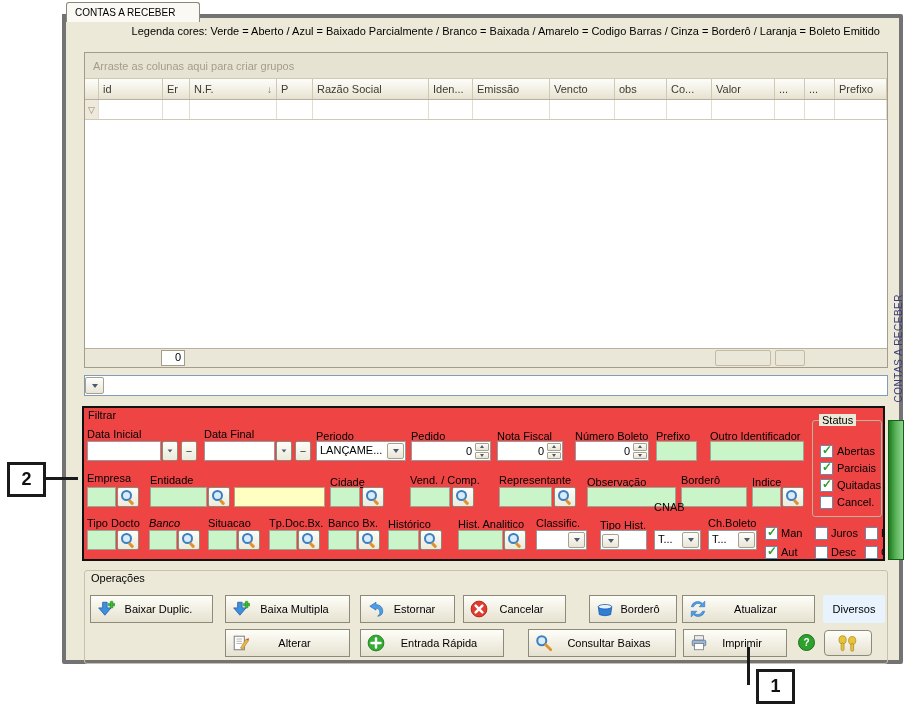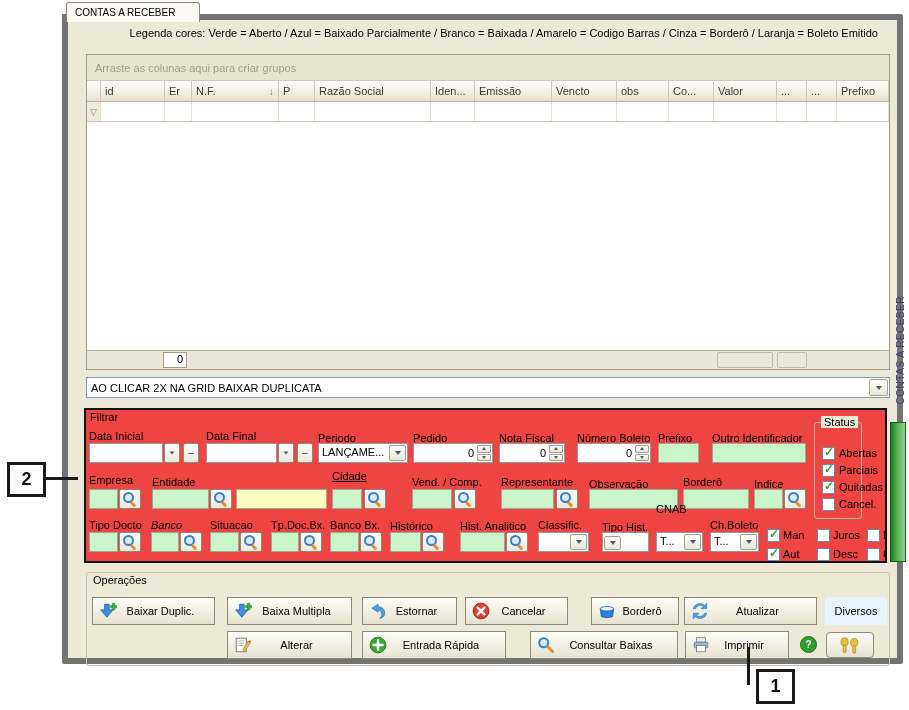--- a/index.html
+++ b/index.html
@@ -2,21 +2,21 @@
 <html><head>
 <meta charset="utf-8">
 <style>
   * { margin:0; padding:0; box-sizing:border-box; }
   body { background:#fff; font-family:"Liberation Sans", sans-serif; }
   .page { position:relative; width:909px; height:710px; background:#fff; overflow:hidden; }
   .abs { position:absolute; }
 
   
   .main-tab { left:66px; top:2px; width:134px; height:20px; background:#faf9f4; border:1px solid #8a8775; border-bottom:none; border-radius:3px 3px 0 0; font-size:10px; display:flex; align-items:center; padding-left:8px; z-index:3; }
-  .window { left:62px; top:14px; width:841px; height:650px; background:#ece9d8; border:6px solid #737373; border-radius:0 2px 2px 2px; z-index:1; }
+  .window { left:62px; top:14px; width:841px; height:650px; background:#ece9d8; border:4px solid #737373; border-radius:0 2px 2px 2px; z-index:1; }
   .legend { top:7px; right:19px; font-size:11px; color:#000; white-space:nowrap; }
 
   
   .grid { left:18px; top:34px; width:804px; height:316px; border:1px solid #a49c89; background:#fff; display:flex; flex-direction:column; }
   .group-hint { height:26px; background:#e7e3d3; color:#a49c8b; font-size:11px; display:flex; align-items:center; padding-left:8px; border-bottom:1px solid #cfc9b6; }
   .hdr-row { height:21px; display:flex; background:#eae6d8; border-bottom:1px solid #b9b19e; }
   .hcell { background:linear-gradient(#fdfdfa,#f1eee1 60%,#e6e2d2); border-right:1px solid #cfc8b4; font-size:11px; color:#3e3a31; display:flex; align-items:center; padding:5px 4px; overflow:hidden; white-space:nowrap; }
   .hcell .sort { margin-left:auto; color:#7c7464; font-size:10px; }
   .filt-row { height:20px; display:flex; border-bottom:1px solid #cfc9b6; background:#fff; }
   .fcell { border-right:1px solid #e2ddcd; }
@@ -58,21 +58,21 @@
   .spin { position:absolute; height:20px; display:flex; background:#fff; border:1px solid #919b9c; }
   .spin .num { flex:1; font-size:11px; text-align:right; padding:3px 2px 0 0; }
   .spin .arr { width:14px; display:flex; flex-direction:column; margin:1px; gap:1px; }
   .spin .arr i { flex:1; background:linear-gradient(#fdfdf9,#e7e3d4); border:1px solid #a8a190; border-radius:1px; display:flex; align-items:center; justify-content:center; }
   .tri-up-s { width:0; height:0; border-left:2.5px solid transparent; border-right:2.5px solid transparent; border-bottom:3px solid #4d5a6a; }
   .tri-down-s { width:0; height:0; border-left:2.5px solid transparent; border-right:2.5px solid transparent; border-top:3px solid #4d5a6a; }
   .minibtn { position:absolute; width:16px; height:20px; background:linear-gradient(#fdfdf9,#eceadb); border:1px solid #8e8a7a; border-radius:2px; font-size:11px; display:flex; align-items:center; justify-content:center; color:#333; }
   .cb { position:absolute; width:13px; height:13px; background:#fff; border:1px solid #6a88a8; border-radius:1px; }
   .cb.checked::after { content:"\2713"; position:absolute; left:1px; top:-3px; font-size:12px; font-weight:bold; color:#2ba12b; }
   .cb-lbl { position:absolute; font-size:11px; white-space:nowrap; }
-  .status-box { position:absolute; left:728px; top:12px; width:48px; height:97px; border:1px solid #b9b4a0; border-radius:3px; }
+  .status-box { position:absolute; left:728px; top:12px; width:70px; height:97px; border:1px solid #b9b4a0; border-radius:3px; }
   .status-box .gtitle { position:absolute; left:6px; top:-7px; background:#ece9d8; padding:0 3px; font-size:11px; }
   .green-bar { left:822px; top:402px; width:16px; height:140px; background:linear-gradient(to right,#1f7a1f,#55b055 45%,#8fd48f); border:1px solid #156015; }
 
   
   .ops-box { left:18px; top:552px; width:804px; height:94px; border:1px solid #c6c1aa; border-radius:3px; }
   .ops-box .gtitle { position:absolute; left:6px; top:1px; font-size:11px; }
   .btn { position:absolute; height:28px; background:linear-gradient(#fefef9,#f3f1e6 45%,#e6e2d1); border:1px solid #8e8a7a; border-radius:0; display:flex; align-items:center; font-size:11px; color:#000; padding:0 4px; }
   .btn .ic { width:18px; height:18px; margin:0 4px 0 2px; flex:0 0 auto; }
   .btn .t { flex:1; text-align:center; padding-right:10px; }
   .btn-flat { position:absolute; height:28px; background:#e8f3fd; border:none; border-radius:2px; font-size:11px; display:flex; align-items:center; justify-content:center; }
@@ -162,21 +162,20 @@
       </div>
       <div class="grid-body"></div>
       <div class="grid-footer">
         <div class="foot-count">0</div>
         <div class="foot-cell" style="left:630px;width:56px;"></div>
         <div class="foot-cell" style="left:690px;width:30px;"></div>
       </div>
     </div>
 
     <div class="abs action-combo">
-      <span class="val">AO CLICAR 2X NA GRID BAIXAR DUPLICATA</span>
       <span class="drop-btn">
           <i class="tri-down"></i>
         </span>
     </div>
 
     <div class="abs side-tab">
       <span>CONTAS A RECEBER</span>
     </div>
 
     <div class="abs green-bar"></div>
@@ -252,21 +251,21 @@
         <span class="cb checked" style="left:7px;top:41px;"></span>
         <span class="cb-lbl" style="left:24px;top:41px;">Parciais</span>
         <span class="cb checked" style="left:7px;top:58px;"></span>
         <span class="cb-lbl" style="left:24px;top:58px;">Quitadas</span>
         <span class="cb" style="left:7px;top:75px;"></span>
         <span class="cb-lbl" style="left:24px;top:75px;">Cancel.</span>
       </div>
 
       <span class="lbl" style="left:3px;top:64px;">Empresa</span>
       <span class="lbl" style="left:66px;top:66px;">Entidade</span>
-      <span class="lbl" style="left:246px;top:60px;text-decoration:underline;">Cidade</span>
+      <span class="lbl" style="left:246px;top:68px;text-decoration:underline;">Cidade</span>
       <span class="lbl" style="left:326px;top:66px;">Vend. / Comp.</span>
       <span class="lbl" style="left:415px;top:66px;">Representante</span>
       <span class="lbl" style="left:503px;top:68px;">Observação</span>
       <span class="lbl" style="left:597px;top:66px;">Borderô</span>
       <span class="lbl" style="left:668px;top:68px;">Indice</span>
 
       <div class="gfield" style="left:3px;top:79px;width:29px;"></div>
       <div class="magbtn" style="left:33px;top:79px;">
           <span class="mag"></span>
         </div>

